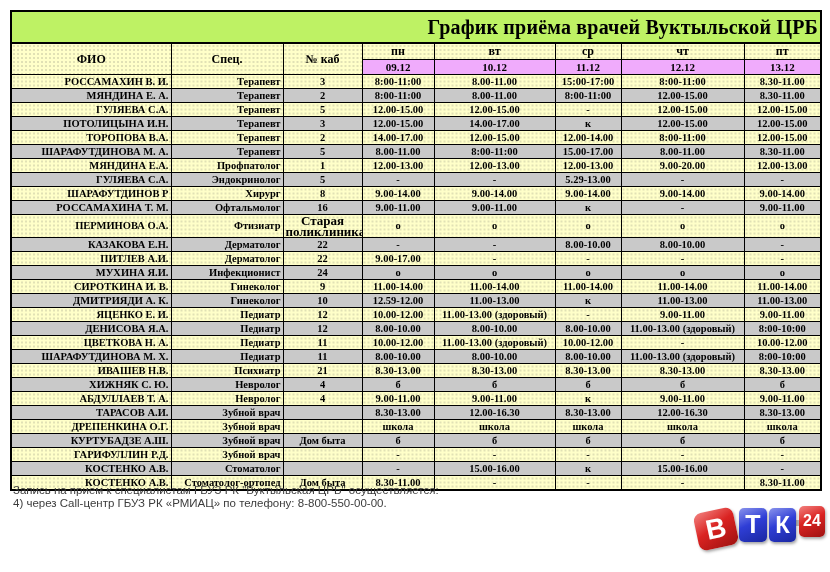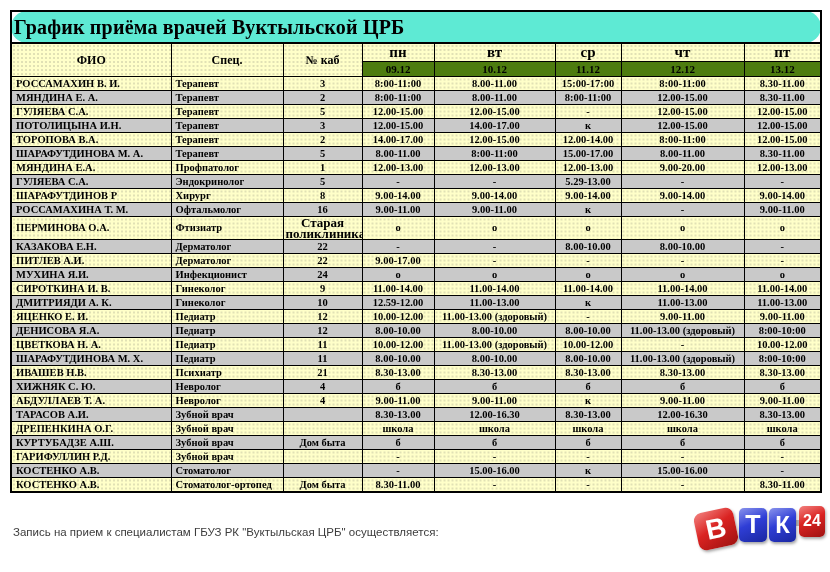--- a/index.html
+++ b/index.html
@@ -5,43 +5,42 @@
   html,body{margin:0;padding:0;}
   body{
     width:830px;height:572px;position:relative;background:#ffffff;overflow:hidden;
     font-family:"Liberation Serif",serif;
   }
   .sheet{position:absolute;left:10px;top:10px;}
   table{border-collapse:collapse;table-layout:fixed;width:810px;border:2px solid #000;}
   td,th{border:1px solid #000;padding:0 2px;overflow:hidden;white-space:nowrap;
         font-family:"Liberation Serif",serif;font-weight:bold;color:#000;}
   .title-cell{
-    height:30px;background:#5eead4;text-align:left;font-size:20px;letter-spacing:.2px;
+    height:30px;background:#bef264;text-align:right;font-size:20px;letter-spacing:.2px;
     border-bottom:2px solid #000;
-    border-radius:16px;
   }
   th.corner{background:#ffffc9;font-size:12px;text-align:center;}
-  th.day{background:#ffffc9;font-size:15px;height:14px;text-align:center;}
-  th.date{background:#4d7c0f;font-size:11px;height:14px;text-align:center;margin-top:8px;}
+  th.day{background:#ffffc9;font-size:12px;height:14px;text-align:center;}
+  th.date{background:#f0abfc;font-size:11px;height:14px;text-align:center;margin-top:8px;}
   .tex, th.corner, th.day{
     background-color:#ffffc9;
     background-image:radial-gradient(rgba(195,195,160,.5) 1px, transparent 1.4px);
     background-size:4px 4px;
     font-family:Liberation Serif, serif;
   }
   tbody td{font-size:10.5px;height:13px;line-height:12px;text-align:center;}
-  tbody td.nm{text-align:left;padding-left:4px;}
+  tbody td.nm{text-align:right;padding-left:4px;}
   tr.row-y td{background-color:#ffffc9;
     background-image:radial-gradient(rgba(195,195,160,.5) 1px, transparent 1.4px);
     background-size:4px 4px;}
   tr.row-g td{background:#c9c9c9;}
   td.wrapcab{white-space:normal;line-height:11px;font-size:13px;}
   .notes{
     position:absolute;left:13px;top:484px;width:680px;
-    font-family:"Liberation Sans",sans-serif;font-size:11.5px;color:#3c3c3c;line-height:13.1px;margin-top:42px;
+    font-family:"Liberation Sans",sans-serif;font-size:11.5px;color:#3c3c3c;line-height:13.1px;
   }
   .notes div{white-space:nowrap;}
   
   .logo{position:absolute;left:692px;top:500px;width:134px;height:56px;}
   .logo .link{position:absolute;left:100px;top:20px;width:12px;height:6px;background:#c0c0c0;border-radius:2px;}
   .cube{position:absolute;color:#fff;font-family:"Liberation Sans",sans-serif;font-weight:bold;
         text-align:center;border-radius:5px;box-shadow:1px 2px 3px rgba(0,0,0,.35);}
   .cube.b{left:4px;top:10px;width:40px;height:38px;font-size:28px;line-height:37px;border-radius:8px;
         transform:rotate(-12deg);
         background:linear-gradient(155deg,#f2827f 0%,#da2322 45%,#9e1210 100%);}
@@ -379,20 +378,21 @@
           <td>-</td>
           <td>-</td>
           <td>8.30-11.00</td>
         </tr>
       </tbody>
   </table>
 </div>
 
 <div class="notes">
     <div>Запись на прием к специалистам ГБУЗ РК "Вуктыльская ЦРБ" осуществляется:</div>
+    <div>4) через Call-центр ГБУЗ РК «РМИАЦ» по телефону: 8-800-550-00-00.</div>
   </div>
 
 <div class="logo">
   <div class="link"></div>
   <div class="cube b">В</div>
   <div class="cube t">Т</div>
   <div class="cube k">К</div>
   <div class="cube n24">24</div>
 </div>
 

